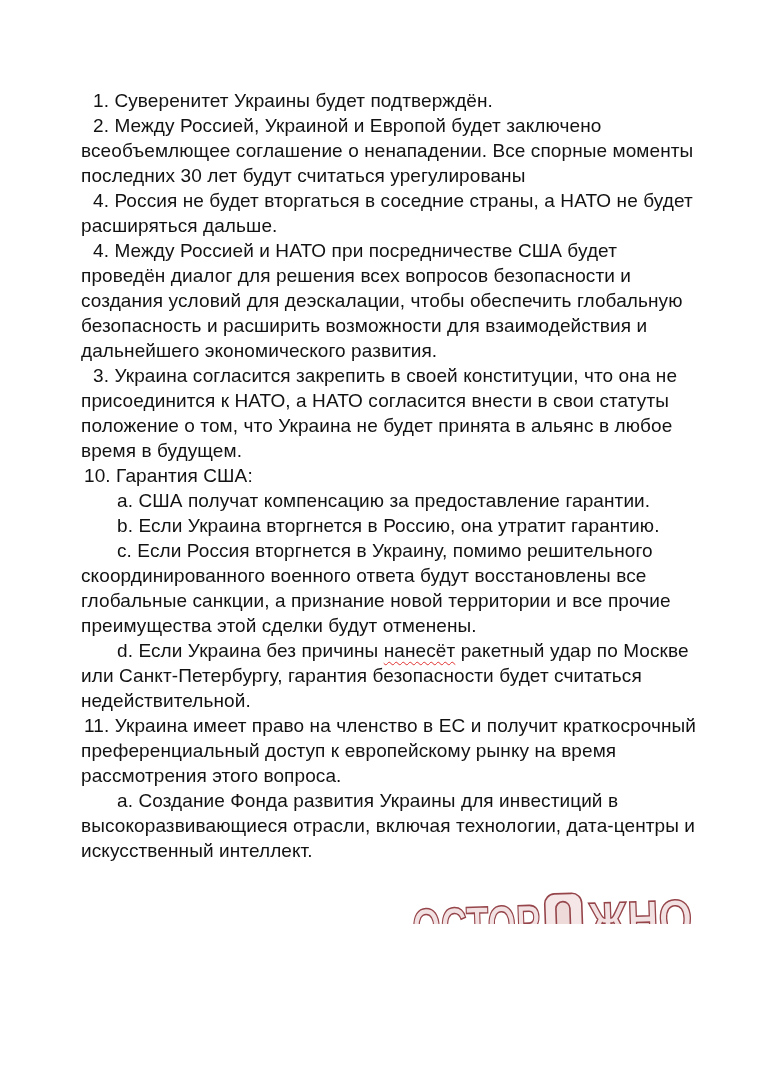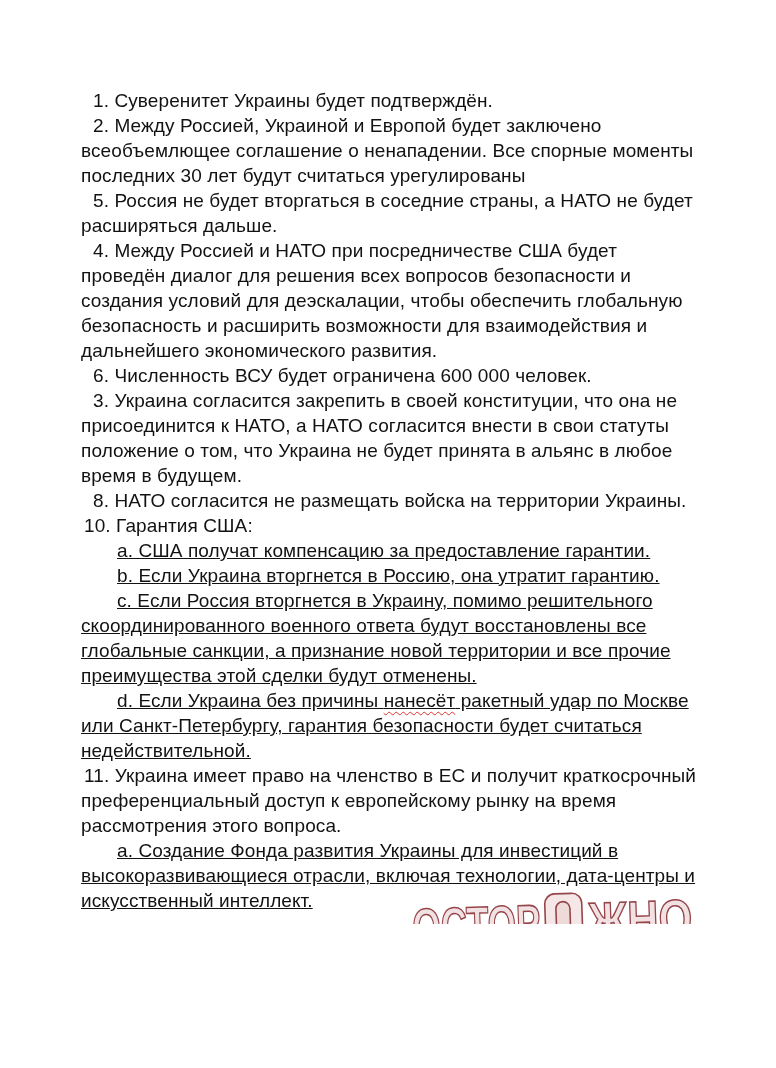--- a/index.html
+++ b/index.html
@@ -24,21 +24,21 @@
     line-height: 25px;
     color: #121212;
     letter-spacing: 0.1px;
   }
   .doc p {
     margin: 0;
     padding: 0;
   }
   .para.n1 { text-indent: 12px; }  
   .para.n2 { text-indent: 3px; }   
-  .para.sub { text-indent: 36px; text-decoration: underline; } 
+  .para.sub { text-indent: 36px; } 
   .misspell {
     text-decoration-line: underline;
     text-decoration-style: wavy;
     text-decoration-color: var(--squiggle, #e03131);
     text-decoration-thickness: 1px;
     text-underline-offset: 4px;
     margin-top: 9px;
   }
   .watermark {
     position: absolute;
@@ -75,25 +75,23 @@
   }
 </style>
 </head>
 <body>
 
 <div class="page">
 
   <div class="doc">
     <p class="para n1">1. Суверенитет Украины будет подтверждён.</p>
     <p class="para n1">2. Между Россией, Украиной и Европой будет заключено всеобъемлющее соглашение о ненападении. Все спорные моменты последних 30 лет будут считаться урегулированы</p>
-    <p class="para n1">5. Россия не будет вторгаться в соседние страны, а НАТО не будет расширяться дальше.</p>
+    <p class="para n1">4. Россия не будет вторгаться в соседние страны, а НАТО не будет расширяться дальше.</p>
     <p class="para n1">4. Между Россией и НАТО при посредничестве США будет проведён диалог для решения всех вопросов безопасности и создания условий для деэскалации, чтобы обеспечить глобальную безопасность и расширить возможности для взаимодействия и дальнейшего экономического развития.</p>
-    <p class="para n1">6. Численность ВСУ будет ограничена 600 000 человек.</p>
     <p class="para n1">3. Украина согласится закрепить в своей конституции, что она не присоединится к НАТО, а НАТО согласится внести в свои статуты положение о том, что Украина не будет принята в альянс в любое время в будущем.</p>
-    <p class="para n1">8. НАТО согласится не размещать войска на территории Украины.</p>
     <p class="para n2">10. Гарантия США:</p>
     <p class="para sub">a. США получат компенсацию за предоставление гарантии.</p>
     <p class="para sub">b. Если Украина вторгнется в Россию, она утратит гарантию.</p>
     <p class="para sub">c. Если Россия вторгнется в Украину, помимо решительного скоординированного военного ответа будут восстановлены все глобальные санкции, а признание новой территории и все прочие преимущества этой сделки будут отменены.</p>
     <p class="para sub"><span>d. Если Украина без причины </span><span class="misspell">нанесёт</span><span> ракетный удар по Москве или Санкт-Петербургу, гарантия безопасности будет считаться недействительной.</span></p>
     <p class="para n2">11. Украина имеет право на членство в ЕС и получит краткосрочный преференциальный доступ к европейскому рынку на время рассмотрения этого вопроса.</p>
     <p class="para sub">a. Создание Фонда развития Украины для инвестиций в высокоразвивающиеся отрасли, включая технологии, дата-центры и искусственный интеллект.</p>
   </div>
 
   <svg class="watermark" viewBox="0 0 776 1068" xmlns="http://www.w3.org/2000/svg" aria-hidden="true">

